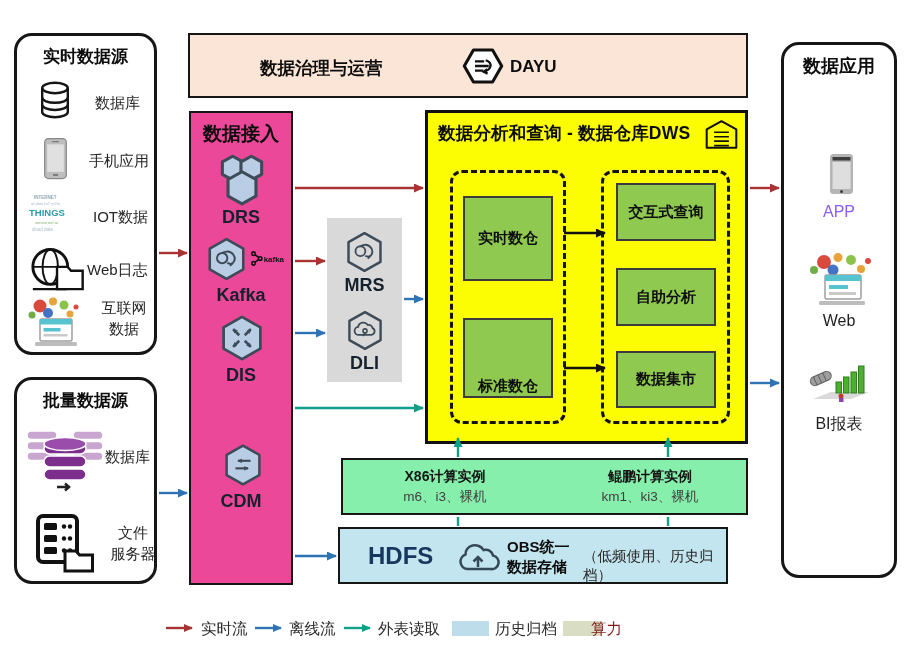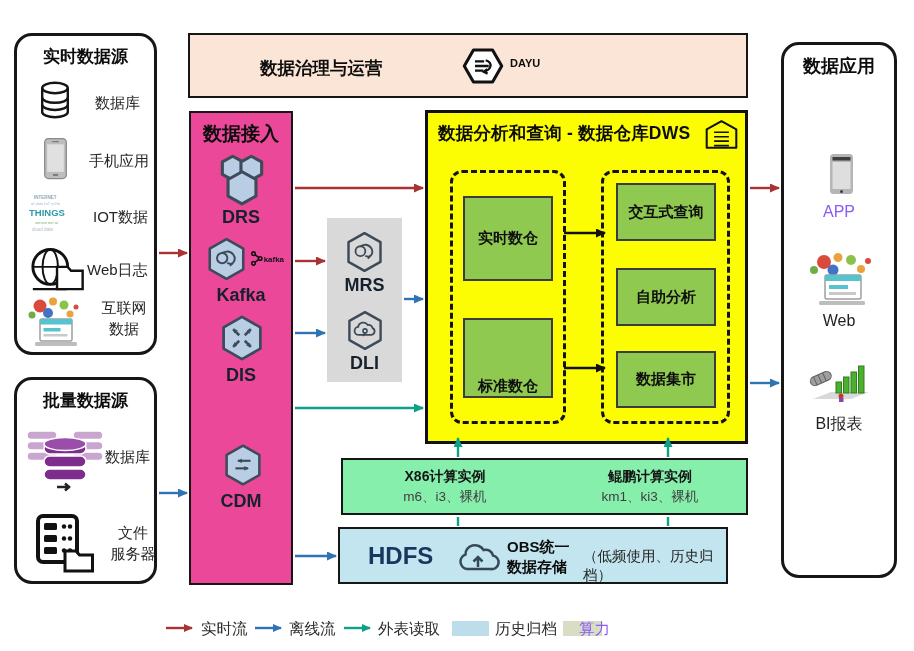--- a/index.html
+++ b/index.html
@@ -122,21 +122,21 @@
   <div class="abs" style="left:188px;top:33px;width:560px;height:65px;background:#fbe5d6;border:2px solid #161616;box-sizing:border-box;">
     <div class="abs" style="left:70px;top:21px;font-weight:bold;font-size:17.5px;color:#0d0d0d;">数据治理与运营</div>
     <div class="abs" style="left:272px;top:12px;width:42px;height:38px;">
       <svg width="42" height="38" viewBox="0 0 110 96">
         <polygon points="30,6 80,6 104,48 80,90 30,90 6,48" fill="#fff" stroke="#111" stroke-width="8" stroke-linejoin="round"></polygon>
         <path d="M34,36 H58 M34,48 H70 M34,60 H56" stroke="#111" stroke-width="6" fill="none"></path>
         <path d="M62,33 q16,5 12,17 q-3,10 -16,12" stroke="#111" stroke-width="6" fill="none"></path>
         <path d="M66,56 l-9,7 10,5" stroke="#111" stroke-width="6" fill="none"></path>
       </svg>
     </div>
-    <div class="abs" style="left:320px;top:22px;font-weight:bold;font-size:11px;color:#0d0d0d;">DAYU</div>
+    <div class="abs" style="left:320px;top:22px;font-weight:bold;font-size:17px;color:#0d0d0d;">DAYU</div>
   </div>
 
   <div class="abs" style="left:189px;top:111px;width:104px;height:474px;background:#ec4899;border:2px solid #161616;box-sizing:border-box;">
     <div class="abs" style="top:8px;width:100%;text-align:center;font-weight:bold;font-size:19px;color:#0d0d0d;">数据接入</div>
     <div class="abs" style="left:25px;top:36px;width:52px;height:60px;">
       <svg width="52" height="60" viewBox="0 0 100 116" fill="#b9cde4" stroke="#3d4b59" stroke-width="6" stroke-linejoin="round">
         <polygon points="32,14 52,25 52,49 32,60 12,49 12,25"></polygon>
         <polygon points="68,14 88,25 88,49 68,60 48,49 48,25"></polygon>
         <polygon points="50,44 77,59 77,91 50,106 23,91 23,59"></polygon>
       </svg>
@@ -333,21 +333,21 @@
           <marker id="lgt" markerUnits="userSpaceOnUse" markerWidth="10" markerHeight="9" refX="8" refY="4" orient="auto">
             <path d="M0,0 L9,4 L0,8 z" fill="#0fa08a"></path>
           </marker>
         </defs>
       <line x1="1" y1="7" x2="27" y2="7" stroke="#0fa08a" stroke-width="2.4" marker-end="url(#lgt)"></line>
     </svg>
     <div class="abs" style="left:378px;top:619px;font-size:15.5px;color:#2b2b2b;">外表读取</div>
     <div class="abs" style="left:452px;top:621px;width:37px;height:15px;background:#bcdde9;"></div>
     <div class="abs" style="left:495px;top:619px;font-size:15.5px;color:#2b2b2b;">历史归档</div>
     <div class="abs" style="left:563px;top:621px;width:39px;height:15px;background:#d9ddc3;"></div>
-    <div class="abs" style="left:579px;top:619px;font-size:15.5px;color:#8b5cf6;">算力</div>
+    <div class="abs" style="left:591px;top:619px;font-size:15.5px;color:#7f1d1d;">算力</div>
   </div>
 
   <svg class="abs" style="left:0;top:0;pointer-events:none;" width="914" height="651">
     <defs>
       <marker id="mRed" markerUnits="userSpaceOnUse" markerWidth="11" markerHeight="10" refX="9" refY="4.5" orient="auto">
           <path d="M0,0 L10,4.5 L0,9 z" fill="#a93232"></path>
         </marker>
       <marker id="mBlue" markerUnits="userSpaceOnUse" markerWidth="11" markerHeight="10" refX="9" refY="4.5" orient="auto">
           <path d="M0,0 L10,4.5 L0,9 z" fill="#2e74b5"></path>
         </marker>

